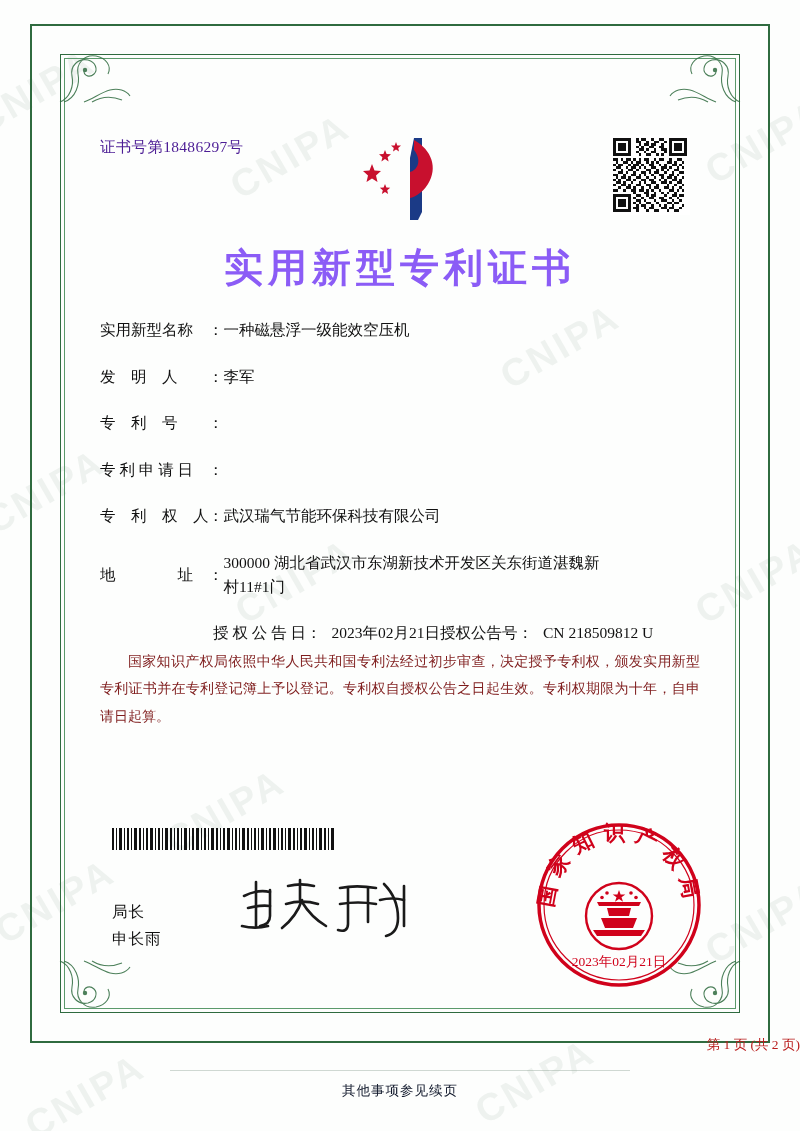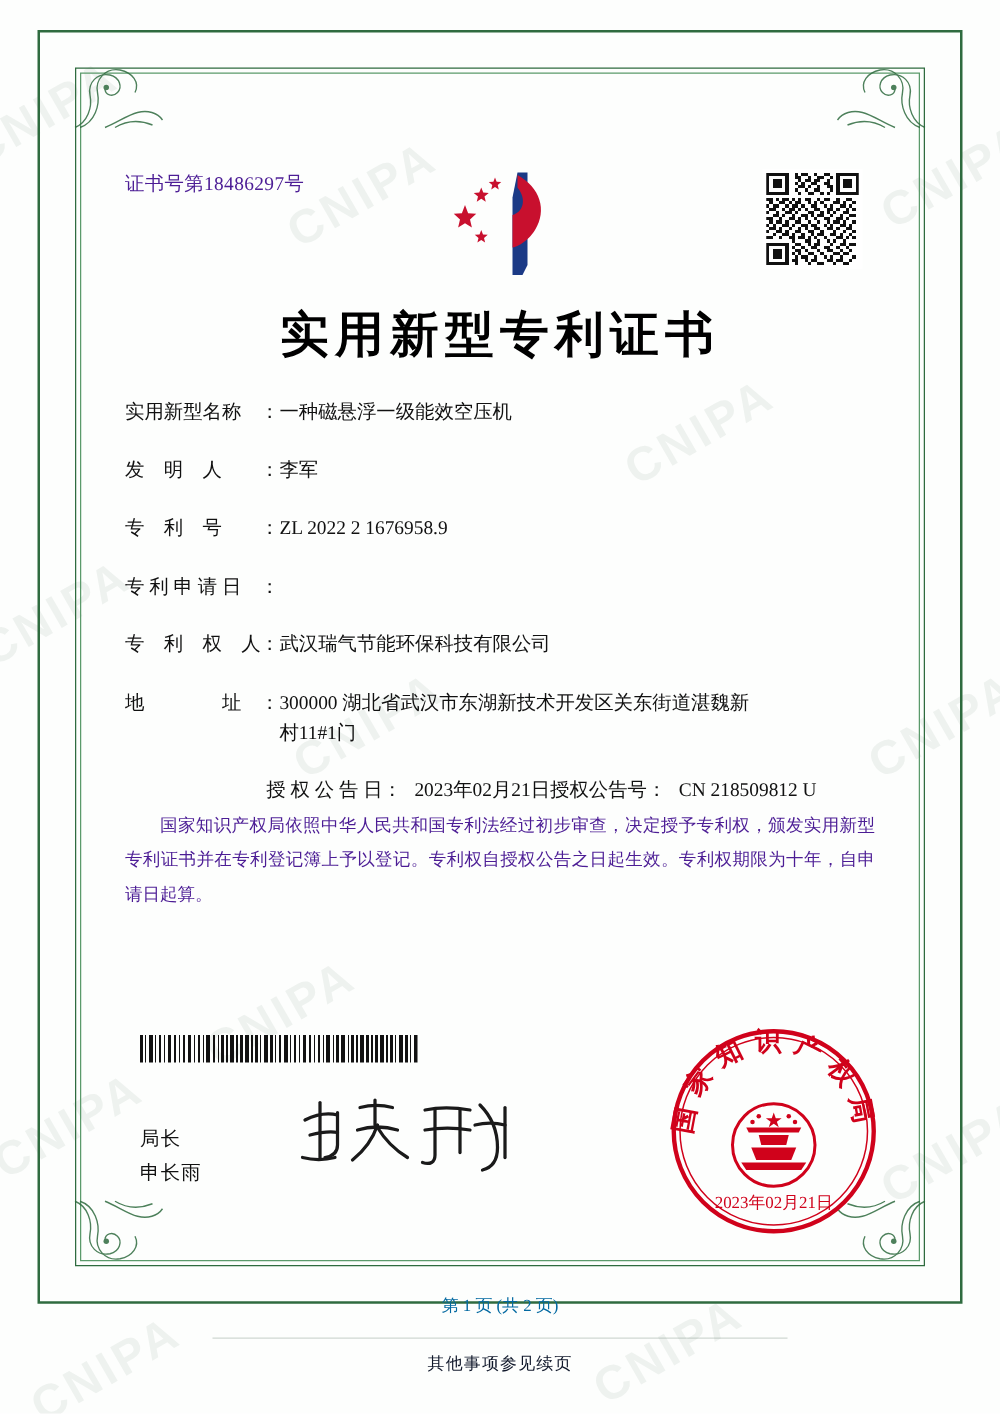--- a/index.html
+++ b/index.html
@@ -117,33 +117,33 @@
   .qr svg { display:block; width:100%; height:100%; }
 
   .main-title {
     position: absolute;
     left: 0; right: 0;
     top: 241px;
     text-align: center;
     font-size: 39px;
     font-weight: bold;
     letter-spacing: 5px;
-    color: #000000;
+    color: #8b5cf6;
     font-family: "Liberation Serif", "DejaVu Serif", serif;
   }
 
   .fields {
     position: absolute;
     left: 100px;
     right: 100px;
     top: 318px;
   }
   .field-row {
     display: flex;
-    align-items: flex-start;
+    align-items: center;
     margin-bottom: 22.5px;
     font-size: 15.5px;
     color: #111;
     line-height: 1.55;
   }
   .f-label {
     width: 108px;
     flex: 0 0 108px;
     letter-spacing: 0px;
     white-space: nowrap;
@@ -158,21 +158,21 @@
   .sr-label { white-space: nowrap; }
   .sr-value { margin-left: 10px; }
 
   .paragraphs {
     position: absolute;
     left: 100px;
     right: 100px;
     top: 648px;
     font-size: 14px;
     line-height: 1.95;
-    color: #4c1d95;
+    color: #7f1d1d;
     text-align: justify;
   }
   .paragraphs p {
     margin: 0 0 14px 0;
     text-indent: 2em;
   }
 
   .barcode {
     position: absolute;
     left: 112px;
@@ -207,23 +207,23 @@
     top: 820px;
     width: 170px;
     height: 170px;
   }
   .seal svg { display:block; width:100%; height:100%; }
 
   .page-num {
     position: absolute;
     left: 0; right: 0;
     top: 1036px;
-    text-align: center;
+    text-align: right;
     font-size: 13.5px;
-    color: #0369a1;
+    color: #b91c1c;
   }
   .footer-note {
     position: absolute;
     left: 0; right: 0;
     top: 1082px;
     text-align: center;
     font-size: 13.5px;
     color: #0f172a;
     letter-spacing: 1px;
   }
@@ -537,21 +537,20 @@
 
       <div class="field-row">
         <div class="f-label">发　明　人</div>
         <div class="f-colon">：</div>
         <div class="f-value">李军</div>
       </div>
 
       <div class="field-row">
         <div class="f-label">专　利　号</div>
         <div class="f-colon">：</div>
-        <div class="f-value">ZL 2022 2 1676958.9</div>
       </div>
 
       <div class="field-row">
         <div class="f-label">专 利 申 请 日</div>
         <div class="f-colon">：</div>
       </div>
 
       <div class="field-row">
         <div class="f-label">专　利　权　人</div>
         <div class="f-colon">：</div>

